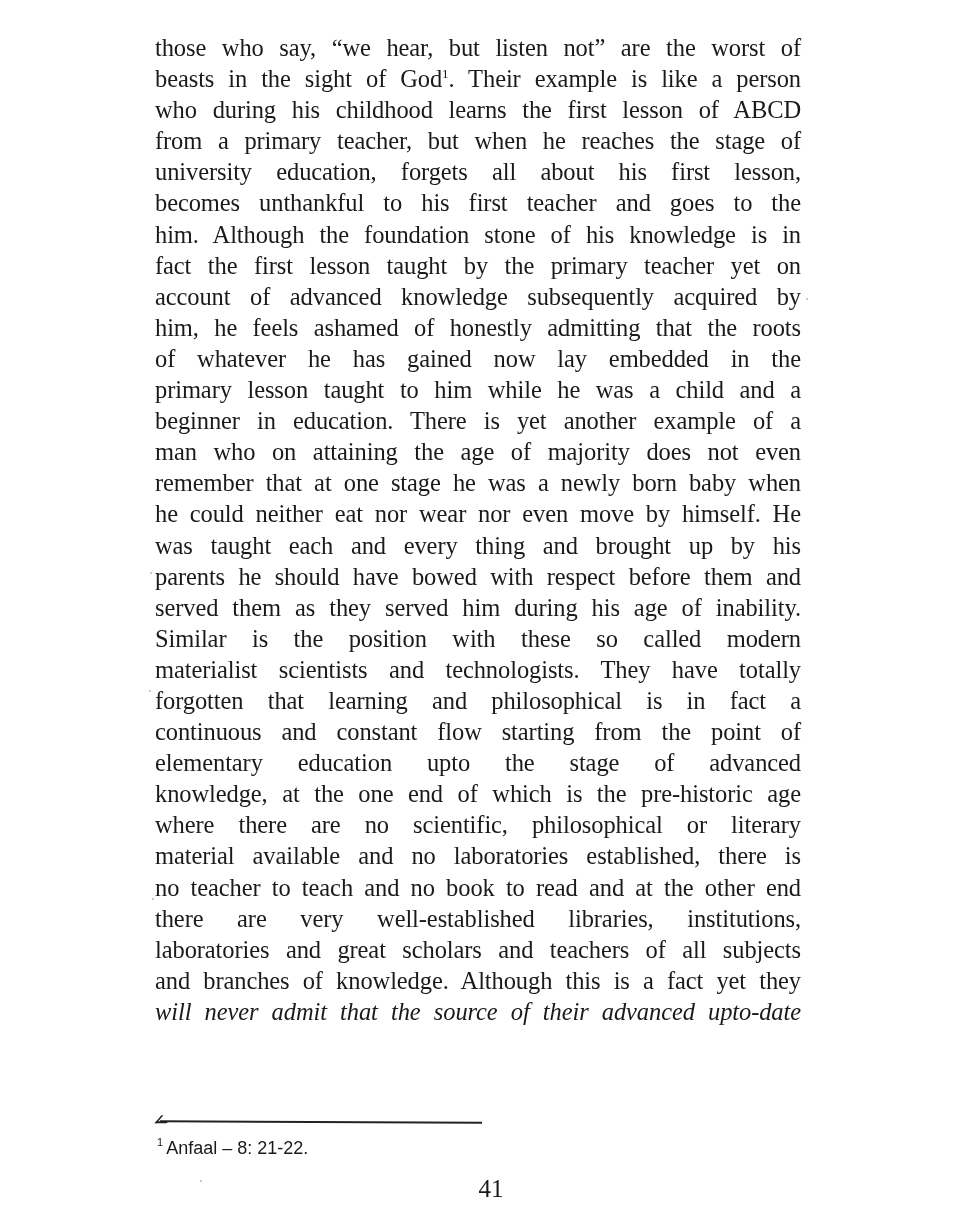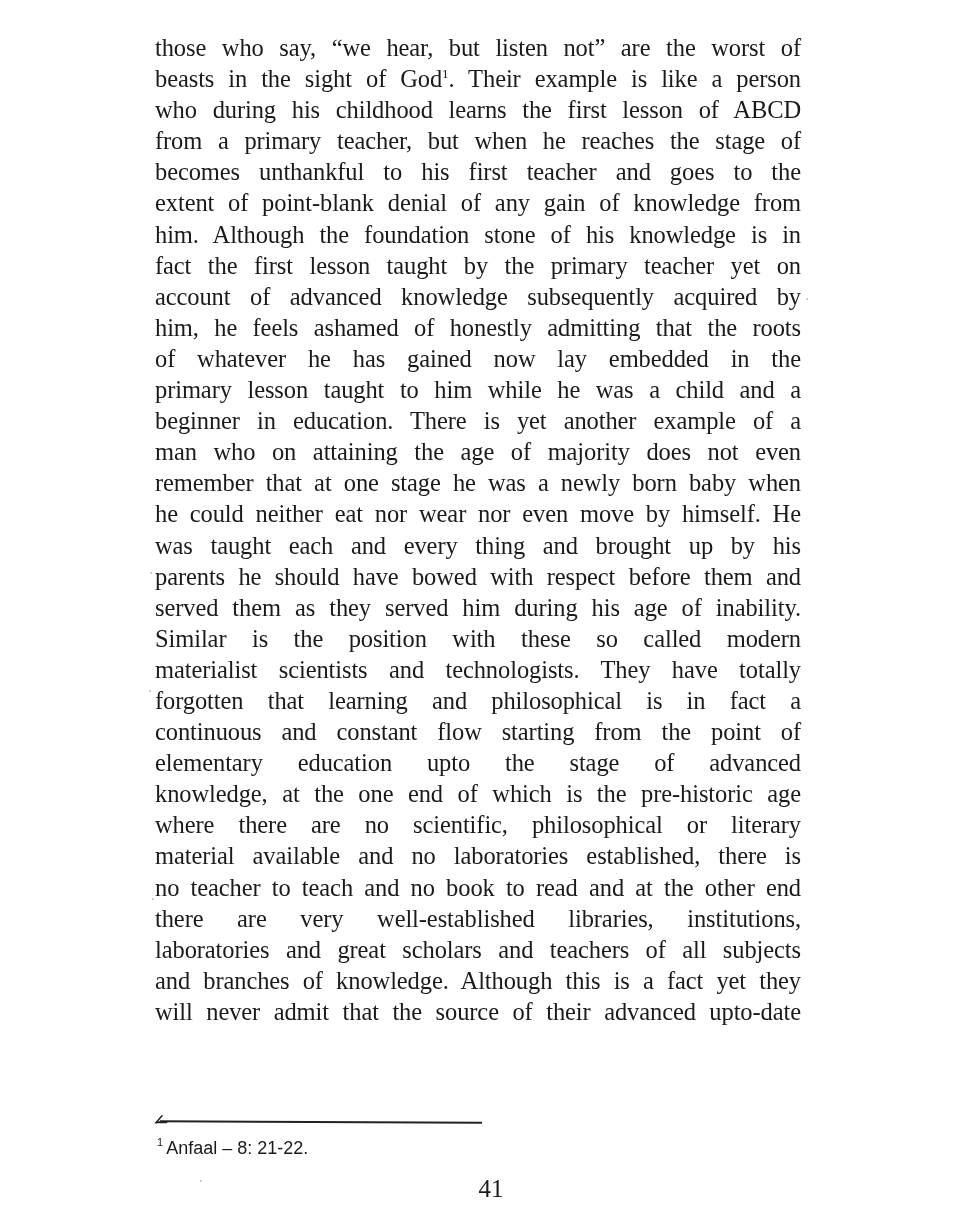--- a/index.html
+++ b/index.html
@@ -32,20 +32,21 @@
       height: 31.1px;
       line-height: 31.1px;
       font-size: 24.5px;
       white-space: nowrap;
       text-align: justify;
       text-align-last: justify;
       letter-spacing: -0.1px;
     }
     .line.last {
       text-align-last: justify;
+      font-style: italic;
     }
     sup.fnref {
       font-size: 13px;
       vertical-align: top;
       line-height: 1;
       position: relative;
       top: 4px;
     }
     .footnote-rule {
       position: absolute;
@@ -102,22 +103,22 @@
 </head>
 <body>
 
 <div class="page">
 
   <div class="body-text">
     <span class="line">those who say, “we hear, but listen not” are the worst of</span>
     <span class="line"><span>beasts in the sight of God</span><sup class="fnref">1</sup><span>. Their example is like a person</span></span>
     <span class="line">who during his childhood learns the first lesson of ABCD</span>
     <span class="line">from a primary teacher, but when he reaches the stage of</span>
+    <span class="line">university education, forgets all about his first lesson,</span>
     <span class="line">becomes unthankful to his first teacher and goes to the</span>
-    <span class="line">extent of point-blank denial of any gain of knowledge from</span>
     <span class="line">him. Although the foundation stone of his knowledge is in</span>
     <span class="line">fact the first lesson taught by the primary teacher yet on</span>
     <span class="line">account of advanced knowledge subsequently acquired by</span>
     <span class="line">him, he feels ashamed of honestly admitting that the roots</span>
     <span class="line">of whatever he has gained now lay embedded in the</span>
     <span class="line">primary lesson taught to him while he was a child and a</span>
     <span class="line">beginner in education. There is yet another example of a</span>
     <span class="line">man who on attaining the age of majority does not even</span>
     <span class="line">remember that at one stage he was a newly born baby when</span>
     <span class="line">he could neither eat nor wear nor even move by himself. He</span>

